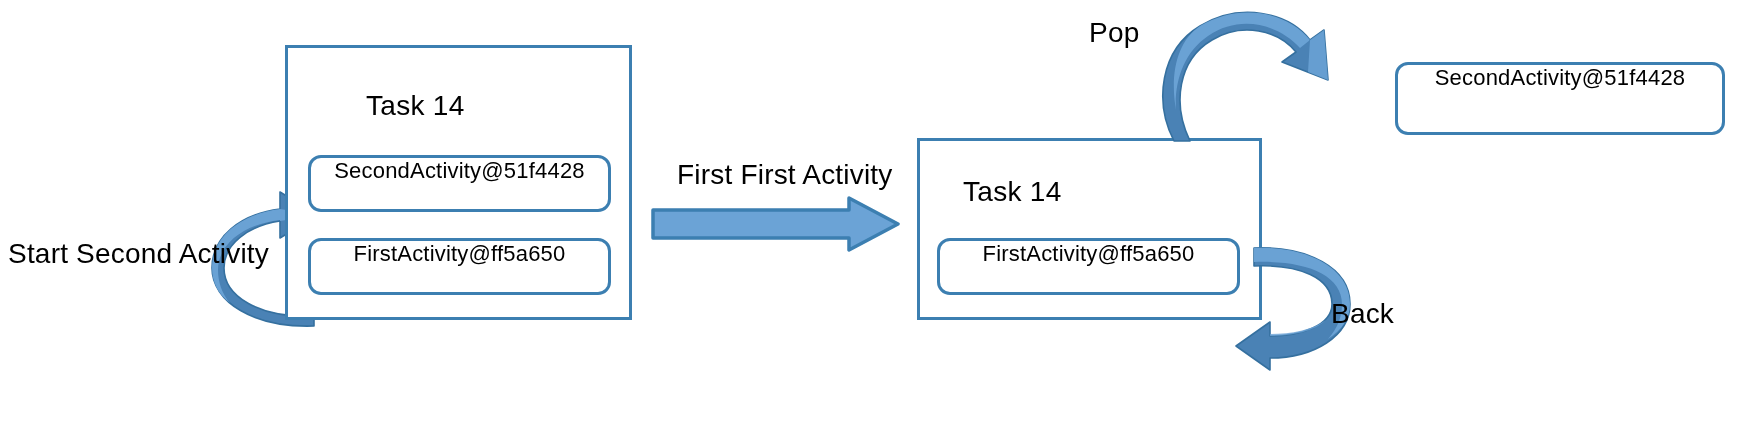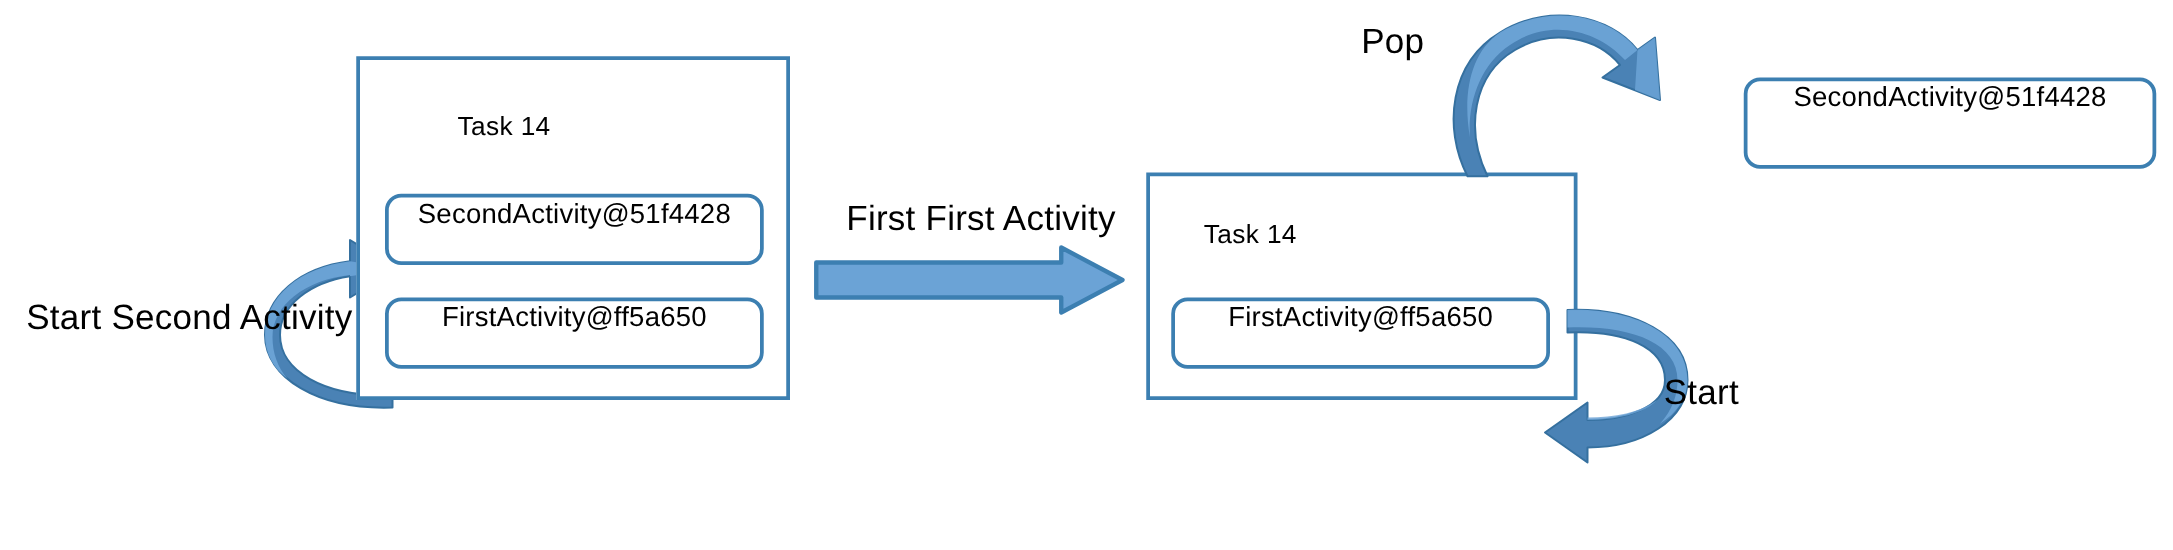--- a/index.html
+++ b/index.html
@@ -19,21 +19,21 @@
     overflow: hidden;
   }
   .task-box {
     position: absolute;
     box-sizing: border-box;
     background: #ffffff;
     border: 3px solid #3c7fb1;
   }
   .task-label {
     position: absolute;
-    font-size: 21px;
+    font-size: 28px;
     color: #000000;
     white-space: nowrap;
     letter-spacing: 0.3px;
   }
   .activity-box {
     position: absolute;
     box-sizing: border-box;
     background: #ffffff;
     border: 3px solid #3c7fb1;
     border-radius: 13px;
@@ -67,21 +67,21 @@
   <svg class="arrow-svg" style="left:218px; top:190px;" width="110" height="130" viewBox="0 0 110 130">
 
     <path d="M 96 126 C 40 128, 6 106, 6 78 C 6 54, 30 36, 62 31
              L 62 48 L 100 25 L 62 2 L 62 19
              C 22 24, -6 47, -6 78 C -6 112, 36 138, 96 136 Z" fill="#4a82b5" stroke="#35709f" stroke-width="1.6" stroke-linejoin="round"></path>
 
     <path d="M 62 19 C 22 24, -6 47, -6 78 C -6 92, 0 104, 12 113
              C 4 104, 0 92, 0 80 C 0 54, 26 34, 62 30 Z" fill="#6ba3d6" stroke="none" opacity="0.95"></path>
     <path d="M 62 19 L 62 31 L 100 25 Z" fill="#6ba3d6" stroke="none" opacity="0.9"></path>
   </svg>
-  <div class="edge-label" style="left:21px; top:238px;">Start Second Activity</div>
+  <div class="edge-label" style="left:8px; top:238px;">Start Second Activity</div>
 
   <div class="task-box" style="left:285px; top:45px; width:347px; height:275px;"></div>
   <div class="task-label" style="left:366px; top:90px;">Task 14</div>
 
   <div class="activity-box" style="left:308px; top:155px; width:303px; height:57px;">
     <span class="activity-label">SecondActivity@51f4428</span>
   </div>
 
   <div class="activity-box" style="left:308px; top:238px; width:303px; height:57px;">
     <span class="activity-label">FirstActivity@ff5a650</span>
@@ -119,15 +119,15 @@
   <svg class="arrow-svg" style="left:1236px; top:244px;" width="130" height="130" viewBox="0 0 130 130">
 
     <path d="M 18 4 C 72 2, 114 24, 114 60 C 114 92, 78 114, 34 114
              L 34 126 L 0 102 L 34 78 L 34 92
              C 64 92, 96 82, 96 60 C 96 34, 64 20, 18 22 Z" fill="#4a82b5" stroke="#35709f" stroke-width="1.6" stroke-linejoin="round"></path>
 
     <path d="M 18 4 C 72 2, 114 24, 114 60 C 114 74, 106 86, 92 95
              C 102 84, 106 72, 106 60 C 106 30, 68 16, 18 18 Z" fill="#6ba3d6" stroke="none" opacity="0.95"></path>
     <path d="M 34 78 L 34 92 C 56 92, 80 87, 90 76 C 76 86, 56 90, 34 90 Z" fill="#6ba3d6" stroke="none" opacity="0.8"></path>
   </svg>
-  <div class="edge-label" style="left:1331px; top:298px;">Start</div>
+  <div class="edge-label" style="left:1331px; top:298px;">Back</div>
 
 </div>
 
 </body></html>

